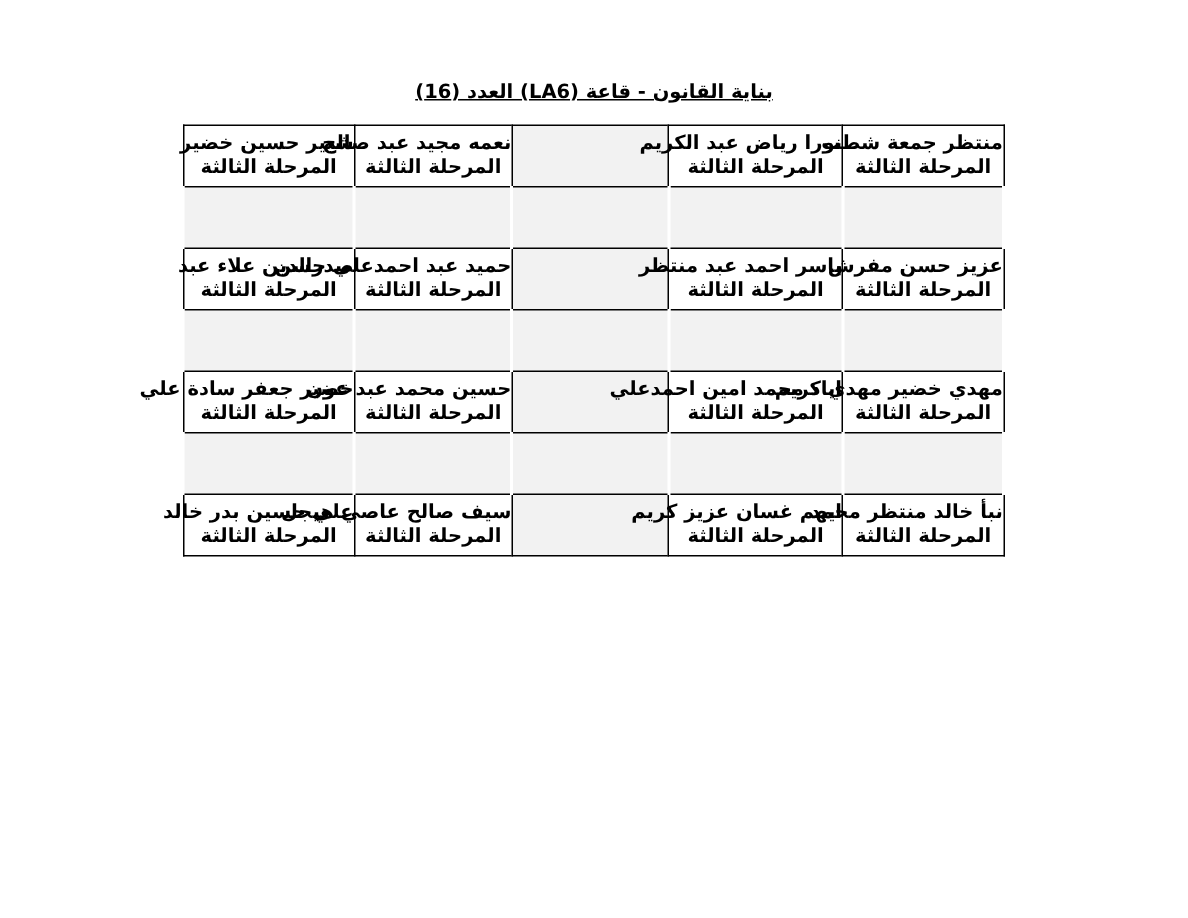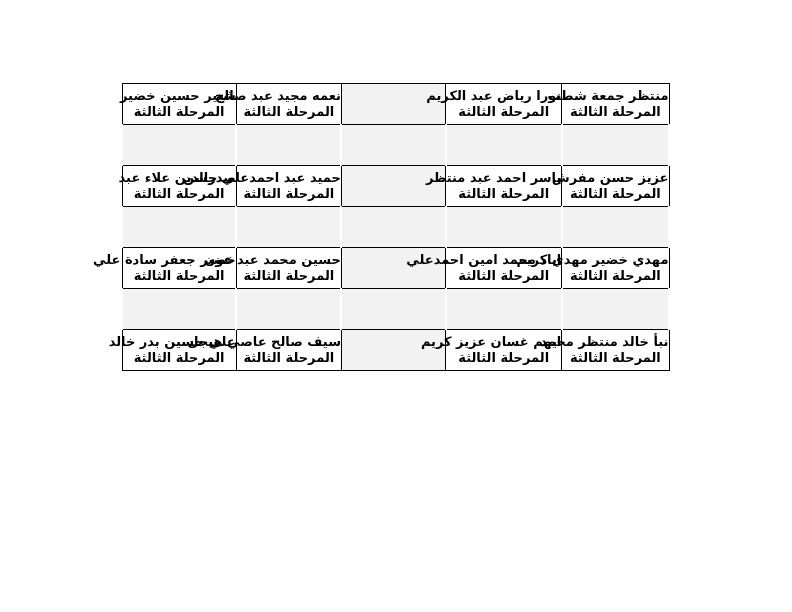--- a/index.html
+++ b/index.html
@@ -62,20 +62,23 @@
     font-weight: bold;
     line-height: 16px;
     white-space: nowrap;
   }
 </style>
 </head>
 <body>
 
 <div class="page">
 
+  <div class="title-wrap">
+    <span class="title-text">بناية القانون - قاعة (LA6) العدد (16)</span>
+  </div>
 
   <table class="seating">
     <colgroup>
       <col style="width:107px">
       <col style="width:116px">
       <col style="width:104px">
       <col style="width:105px">
       <col style="width:114px">
     </colgroup>
 

